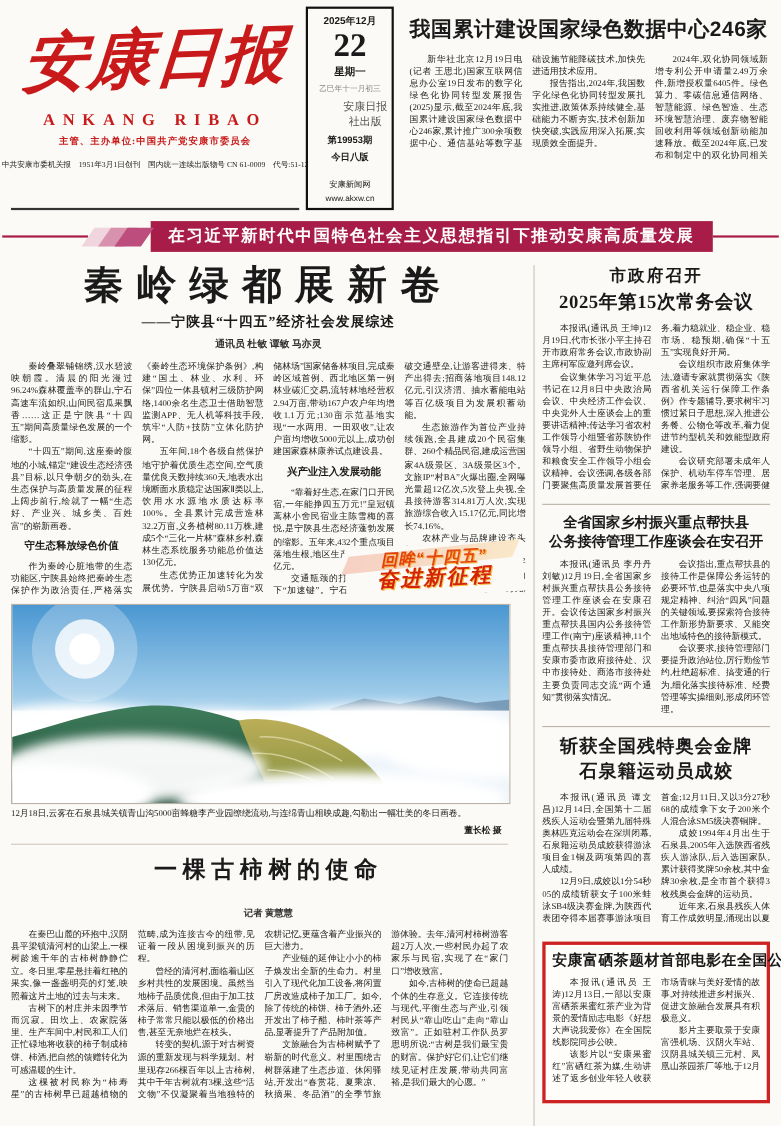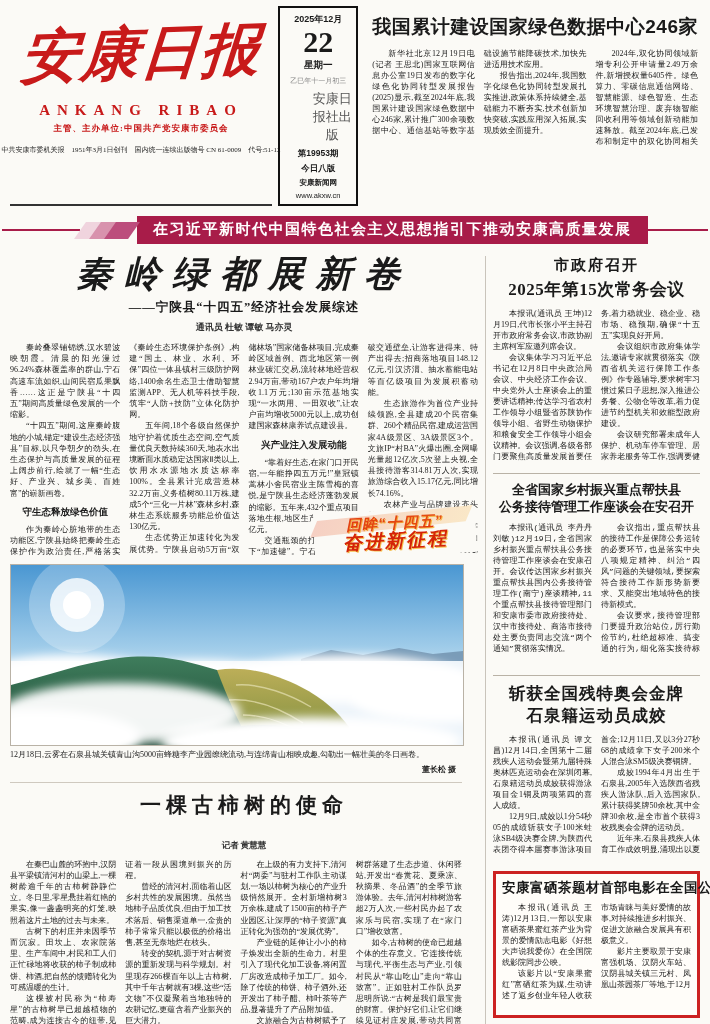--- a/index.html
+++ b/index.html
@@ -12,24 +12,24 @@
               color:#c81a1a;letter-spacing:2px;transform:skewX(-6deg) rotate(-2deg);white-space:nowrap;}
   .mast-pinyin{color:#c81a1a;font-family:"Liberation Serif",serif;font-weight:bold;font-size:15px;letter-spacing:7px;margin-top:2px;}
   .mast-org{color:#c81a1a;font-weight:bold;font-size:8.5px;letter-spacing:1px;margin-top:4px;}
   .mast-meta{color:#222;font-size:7px;margin-top:10px;white-space:nowrap;}
   .date-box{width:80px;margin-left:6px;border:2px solid #111;padding:5px 3px 4px 3px;display:flex;flex-direction:column;
             align-items:center;text-align:center;font-family:"Liberation Sans",sans-serif;}
   .db-month{font-size:9px;font-weight:bold;}
   .db-day{font-size:30px;font-weight:bold;line-height:32px;font-family:"Liberation Serif",serif;}
   .db-week{font-size:9.5px;font-weight:bold;margin-top:1px;}
   .db-lunar{font-size:7px;color:#888;margin-top:4px;}
-  .db-pub{font-size:13px;color:#555;margin-top:4px;font-family:Liberation Sans, sans-serif;margin-left:28px;}
+  .db-pub{font-size:10px;color:#555;margin-top:4px;font-family:Liberation Sans, sans-serif;margin-left:28px;}
   .db-issue{font-size:8.5px;font-weight:bold;margin-top:4px;}
   .db-pages{font-size:8.5px;font-weight:bold;margin-top:3px;}
-  .db-site{font-size:7.5px;font-weight:bold;margin-top:3px;}
+  .db-site{font-size:7.5px;font-weight:normal;margin-top:14px;}
   .db-url{font-size:7.5px;font-weight:normal;margin-top:3px;}
   .top-story{flex:1;padding:6px 2px 0 14px;}
   .top-story h2{margin:2px 0 8px 0;font-family:"Liberation Sans",sans-serif;font-size:19px;letter-spacing:0.5px;
                 font-weight:900;text-align:center;white-space:nowrap;}
   .top-story .cols{column-count:3;column-gap:9px;height:102px;overflow:hidden;font-size:8px;line-height:11px;text-align:justify;}
   p.np{margin:0;text-indent:2em;}
   
   .banner{display:flex;align-items:center;margin:10px 0 8px 0;padding:0 2px;}
   .b-line{height:2px;background:#a81c49;}
   .b-line.left{width:78px;}
@@ -41,21 +41,21 @@
   .s3{background:#bc4d7c;}
   .banner-pill{background:#a81c49;color:#fff;font-family:"Liberation Sans",sans-serif;font-weight:bold;
                font-size:15px;letter-spacing:1.5px;padding:4px 16px 5px 16px;margin-left:12px;white-space:nowrap;}
   
   .content{display:flex;padding:0 10px;}
   .left-col{width:468px;}
   .v-rule{width:1px;background:#c9c4bb;margin:4px 7px 10px 7px;}
   .right-col{flex:1;min-width:0;}
   
   .main-head{margin-top:2px;font-family:"Liberation Sans",sans-serif;font-weight:900;font-size:36px;
-             letter-spacing:12px;text-align:center;line-height:40px;white-space:nowrap;font-style:italic;}
+             letter-spacing:12px;text-align:center;line-height:40px;white-space:nowrap;}
   .main-sub{font-size:12.5px;font-weight:bold;text-align:center;margin-top:5px;letter-spacing:1px;}
   .main-byline{font-size:9px;text-align:center;color:#333;margin-top:5px;font-weight:bold;}
   .main-body{position:relative;margin-top:8px;column-count:4;column-gap:9px;height:216px;overflow:hidden;
              font-size:8px;line-height:11.2px;text-align:justify;}
   .sub-head{font-family:"Liberation Sans",sans-serif;font-weight:bold;font-size:9.5px;text-align:center;
             margin:7px 0;break-inside:avoid;}
   .logo-wrap{position:absolute;right:2px;bottom:2px;width:162px;height:46px;transform:rotate(-3deg);
              display:flex;flex-direction:column;align-items:center;justify-content:center;background:#fbfaf6;}
   .logo-l1{font-family:"Liberation Sans",sans-serif;font-weight:900;font-style:italic;font-size:15px;color:#e23a0e;
            text-shadow:1px 1px 0 #f6c14e;letter-spacing:1px;line-height:16px;}
@@ -72,21 +72,21 @@
   .tree-byline{font-size:8.5px;text-align:center;margin-top:21px;font-weight:bold;color:#333;}
   .tree-body{margin-top:7px;column-count:4;column-gap:9px;height:238px;overflow:hidden;
              font-size:8px;line-height:11.2px;text-align:justify;width:452px;}
   
   .gov-h1{font-size:15px;font-weight:900;text-align:center;margin-top:4px;letter-spacing:2px;}
   .gov-h2{font-size:17px;font-weight:900;text-align:center;margin-top:3px;letter-spacing:0.5px;white-space:nowrap;}
   .two-col{column-count:2;column-gap:9px;overflow:hidden;font-size:8px;line-height:11px;text-align:justify;margin-top:7px;}
   .gov-body{height:158px;}
   .h-rule{border:none;border-top:1px solid #b9b2a6;margin:7px 0;}
   .recep-h{font-family:"Liberation Sans",sans-serif;font-size:13px;font-weight:900;text-align:center;line-height:17px;white-space:nowrap;}
-  .recep-body{height:146px;font-family:Liberation Mono, monospace;}
+  .recep-body{height:146px;}
   .ath-h{font-size:16.5px;font-weight:900;text-align:center;line-height:22px;letter-spacing:1px;white-space:nowrap;}
   .ath-body{height:130px;}
   .movie-box{border:3px solid #cc2222;margin-top:7px;padding:5px 6px;background:#fffdf9;}
   .movie-h{font-family:"Liberation Sans",sans-serif;font-size:13.5px;font-weight:900;text-align:center;white-space:nowrap;letter-spacing:0.5px;}
   .movie-body{height:108px;margin-top:5px;}
 </style>
 </head>
 <body>
 
 <div class="page">
@@ -203,21 +203,20 @@
       <hr class="tree-rule">
 
       <div class="tree-head">一棵古柿树的使命</div>
       <div class="tree-byline">记者 黄慧慧</div>
       <div class="tree-body">
         <p class="np">在秦巴山麓的环抱中,汉阴县平梁镇清河村的山梁上,一棵树龄逾千年的古柿树静静伫立。冬日里,零星悬挂着红艳的果实,像一盏盏明亮的灯笼,映照着这片土地的过去与未来。</p>
         <p class="np">古树下的村庄并未因季节而沉寂。田坎上、农家院落里、生产车间中,村民和工人们正忙碌地将收获的柿子制成柿饼、柿酒,把自然的馈赠转化为可感温暖的生计。</p>
         <p class="np">这棵被村民称为“柿寿星”的古柿树早已超越植物的范畴,成为连接古今的纽带,见证着一段从困境到振兴的历程。</p>
         <p class="np">曾经的清河村,面临着山区乡村共性的发展困境。虽然当地柿子品质优良,但由于加工技术落后、销售渠道单一,金贵的柿子常常只能以极低的价格出售,甚至无奈地烂在枝头。</p>
         <p class="np">转变的契机,源于对古树资源的重新发现与科学规划。村里现存266棵百年以上古柿树,其中千年古树就有3棵,这些“活文物”不仅凝聚着当地独特的农耕记忆,更蕴含着产业振兴的巨大潜力。</p>
-        <p class="np">在上级的有力支持下,清河村“两委”与驻村工作队主动谋划,一场以柿树为核心的产业升级悄然展开。全村新增柿树3万余株,建成了1500亩的柿子产业园区,让深厚的“柿子资源”真正转化为强劲的“发展优势”。</p>
         <p class="np">产业链的延伸让小小的柿子焕发出全新的生命力。村里引入了现代化加工设备,将闲置厂房改造成柿子加工厂。如今,除了传统的柿饼、柿子酒外,还开发出了柿子醋、柿叶茶等产品,显著提升了产品附加值。</p>
         <p class="np">文旅融合为古柿树赋予了崭新的时代意义。村里围绕古树群落建了生态步道、休闲驿站,开发出“春赏花、夏乘凉、秋摘果、冬品酒”的全季节旅游体验。去年,清河村柿树游客超2万人次,一些村民办起了农家乐与民宿,实现了在“家门口”增收致富。</p>
         <p class="np">如今,古柿树的使命已超越个体的生存意义。它连接传统与现代,平衡生态与产业,引领村民从“靠山吃山”走向“靠山致富”。正如驻村工作队员罗思明所说:“古树是我们最宝贵的财富。保护好它们,让它们继续见证村庄发展,带动共同富裕,是我们最大的心愿。”</p>
       </div>
     </div>
 
     <div class="v-rule"></div>
 
     <div class="right-col">
       <div class="gov-h1">市政府召开</div>

